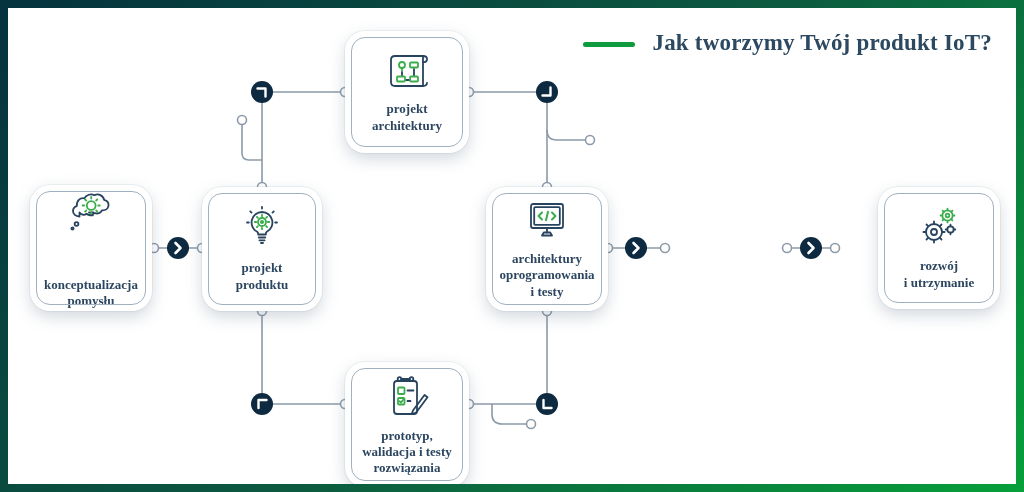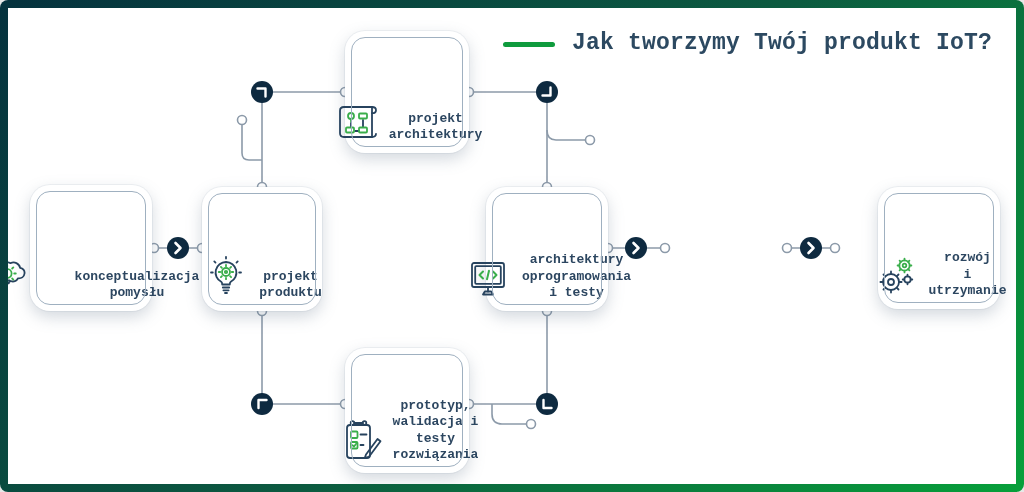--- a/index.html
+++ b/index.html
@@ -1,42 +1,41 @@
 <!DOCTYPE html>
 <html><head>
 <meta charset="utf-8">
 <style>
   html,body{margin:0;padding:0;background:#e8e8e8;}
   *{box-sizing:border-box;}
   .frame{
     width:1024px;height:492px;
     padding:8px;
     background:linear-gradient(135deg,#05323e 0%,#0c5a40 52%,#07a03a 100%);
-    font-family:Liberation Mono, monospace;
-    border-radius:8px;
+    font-family:Liberation Serif, serif;
   }
   .canvas{
     position:relative;width:1008px;height:476px;
     background:#ffffff;overflow:hidden;
   }
   .title-wrap{
     position:absolute;top:22px;right:24px;
     display:flex;align-items:center;gap:17px;z-index:3;
   }
   .title-dash{width:52px;height:5px;border-radius:3px;background:#0f9b3d;margin-top:3px;}
   .title-text{
     font-size:23px;font-weight:700;color:#2c4961;letter-spacing:.2px;
     white-space:nowrap;
   }
   svg.wires{position:absolute;left:0;top:0;z-index:1;}
   .step-box{
     position:absolute;z-index:2;
     background:#ffffff;border-radius:20px;
     box-shadow:0 6px 16px rgba(96,116,138,.28), 0 0 0 1px rgba(150,165,180,.12);
-    display:flex;align-items:flex-end;justify-content:center;
+    display:flex;flex-direction:column;align-items:center;justify-content:center;
     gap:9px;padding:10px 14px;
   }
   .step-box::before{
     content:"";position:absolute;inset:6px;
     border:1px solid #9fb0c0;border-radius:14px;pointer-events:none;
   }
   .step-label{
     font-size:13px;font-weight:700;color:#2c4660;
     line-height:1.25;text-align:center;white-space:pre-line;
   }
@@ -181,21 +180,21 @@
           <path d="M19 18v2.5"></path>
           <rect x="27" y="12.5" width="8" height="5" rx="1"></rect>
           <rect x="14" y="26.5" width="8" height="5" rx="1"></rect>
           <rect x="27" y="26.5" width="8" height="5" rx="1"></rect>
         </g>
       </svg>
       <div class="step-label">projekt
 architektury</div>
     </div>
 
-    <div class="step-box" style="left:337px;top:340px;width:124px;height:125px;">
+    <div class="step-box" style="left:337px;top:354px;width:124px;height:125px;">
       <svg class="step-icon" width="48" height="46" viewBox="0 0 48 46">
         <g fill="none" stroke="#27435e" stroke-width="1.8" stroke-linecap="round" stroke-linejoin="round">
           <rect x="11" y="8" width="23" height="33" rx="3"></rect>
           <circle cx="16.5" cy="6" r="1.8"></circle>
           <circle cx="28.5" cy="6" r="1.8"></circle>
           <path d="M18.3 6h8.4"></path>
           <path d="M24.5 17.5h6M24.5 28h3"></path>
           <path d="M30 37.5 41.5 22l3 2.3L33 39.8l-4.2 1z"></path>
         </g>
         <g fill="none" stroke="#3aae4b" stroke-width="1.8" stroke-linecap="round" stroke-linejoin="round">

